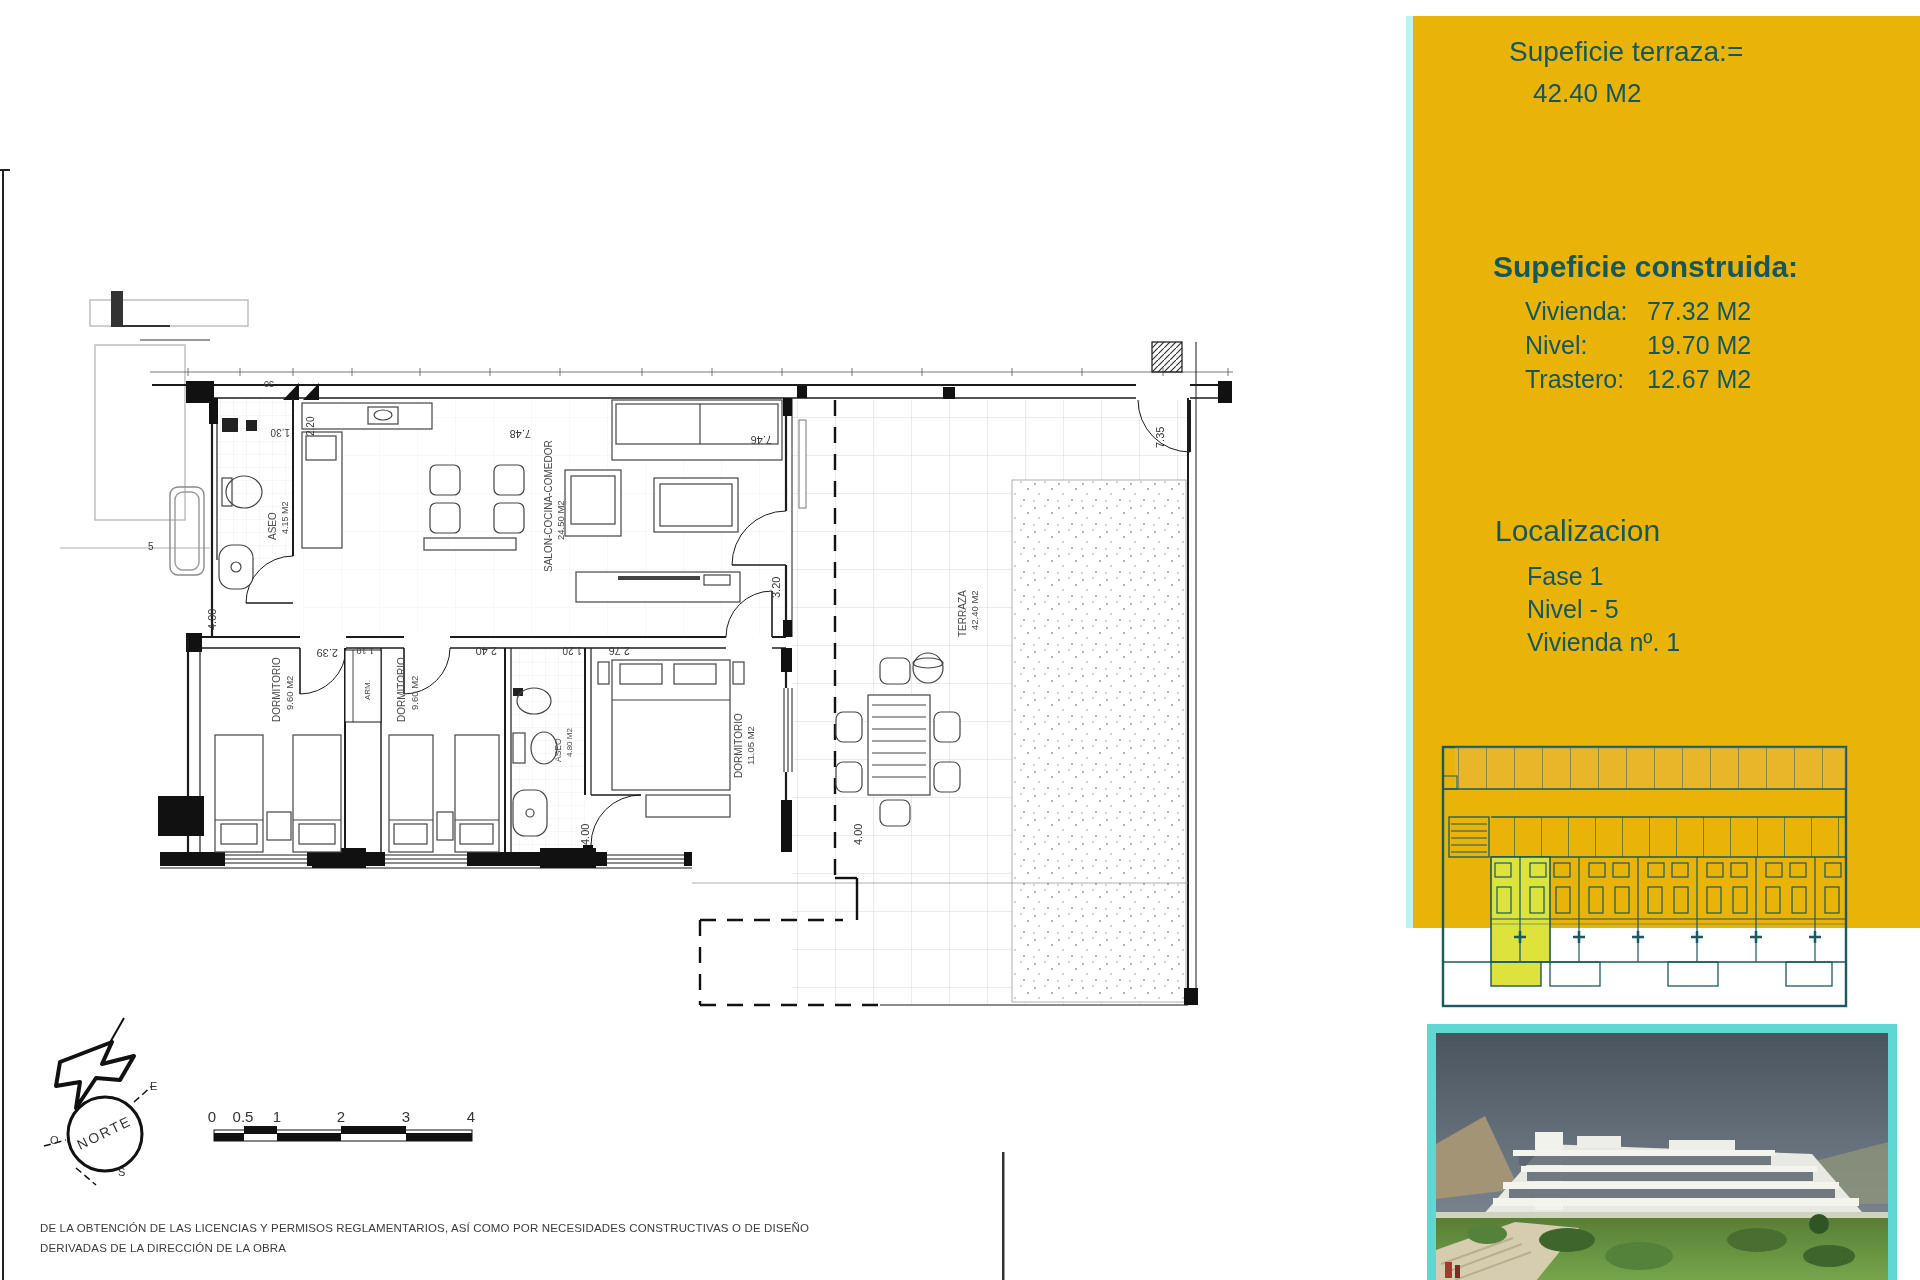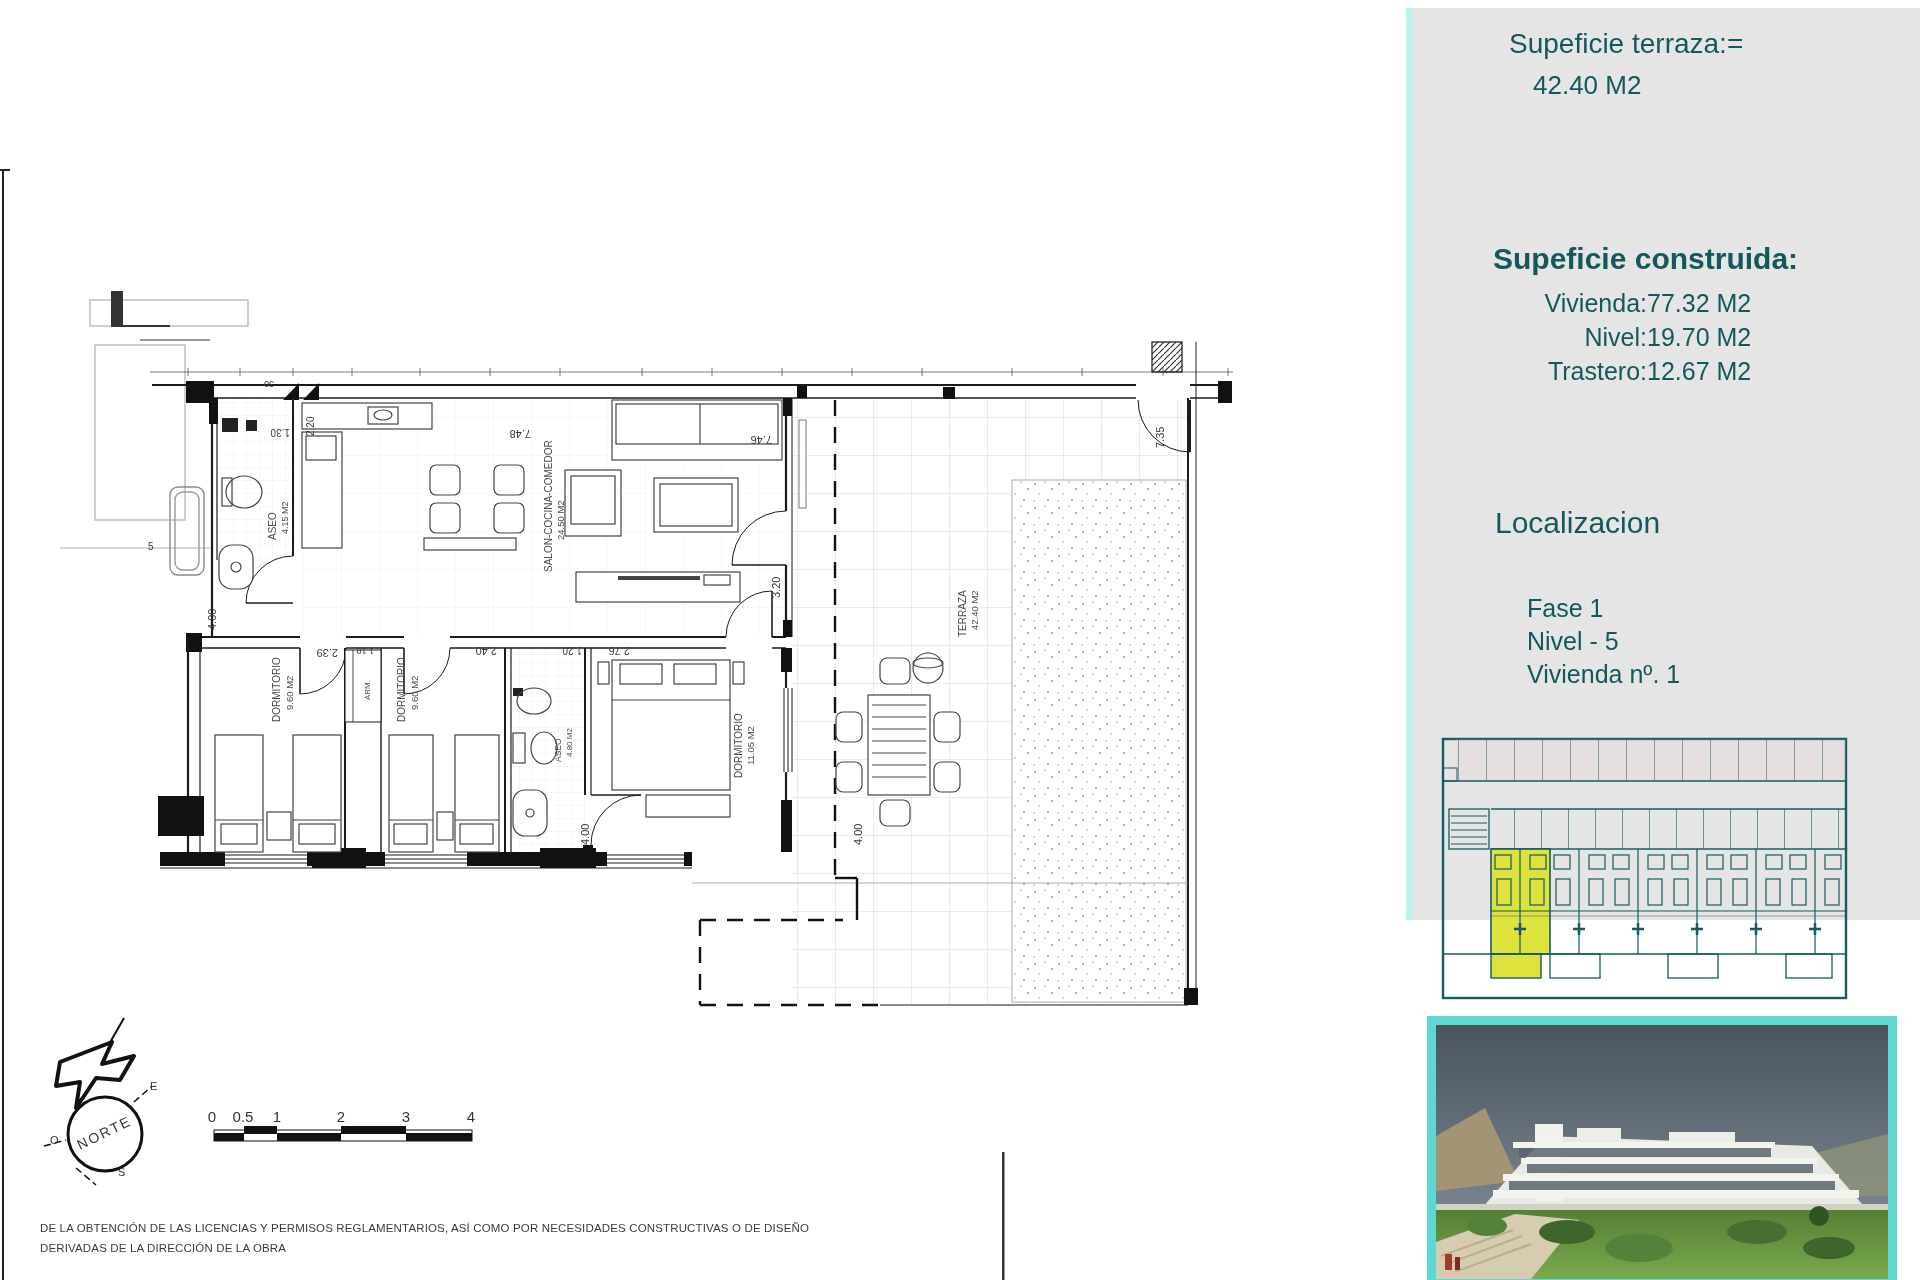--- a/index.html
+++ b/index.html
@@ -2,30 +2,30 @@
 <html><head>
 <meta charset="utf-8">
 <style>
   html,body{margin:0;padding:0;background:#e9e9e9;}
   .page{position:relative;width:1920px;height:1280px;background:#ffffff;overflow:hidden;
         font-family:"Liberation Sans",sans-serif;}
   svg{display:block;}
   .plan-svg{position:absolute;left:0;top:0;}
   .disclaimer{position:absolute;left:40px;top:1218px;width:780px;
       font-size:11.5px;line-height:20px;color:#3c3c3c;letter-spacing:.15px;}
-  .panel{position:absolute;left:1406px;top:8px;width:514px;height:912px;
-      background:#e5e5e5;border-left:7px solid #bff3ef;box-sizing:border-box;color:#14575c;}
+  .panel{position:absolute;left:1406px;top:16px;width:514px;height:912px;
+      background:#eab308;border-left:7px solid #bff3ef;box-sizing:border-box;color:#14575c;}
   .t-title{position:absolute;left:96px;top:20px;font-size:28px;}
   .t-value{position:absolute;left:120px;top:62px;font-size:26px;}
   .c-title{position:absolute;left:80px;top:234px;font-size:30px;font-weight:bold;}
-  .c-rows{position:absolute;left:112px;top:278px;font-size:25px;line-height:34px;text-align:right;}
+  .c-rows{position:absolute;left:112px;top:278px;font-size:25px;line-height:34px;}
   .c-row{display:flex;}
   .c-row .lbl{width:122px;}
   .l-title{position:absolute;left:82px;top:498px;font-size:30px;}
-  .l-rows{position:absolute;left:114px;top:544px;font-size:25px;line-height:33px;margin-top:40px;}
+  .l-rows{position:absolute;left:114px;top:544px;font-size:25px;line-height:33px;}
   .site-svg{position:absolute;left:26px;top:727px;}
   .photo-svg{position:absolute;left:14px;top:1008px;}
   text{font-family:"Liberation Sans",sans-serif;fill:#333;}
   .rl{fill:#4a4a4a;}
   .dim{fill:#3a3a3a;}
 </style>
 </head>
 <body>
 
 <div class="page">

